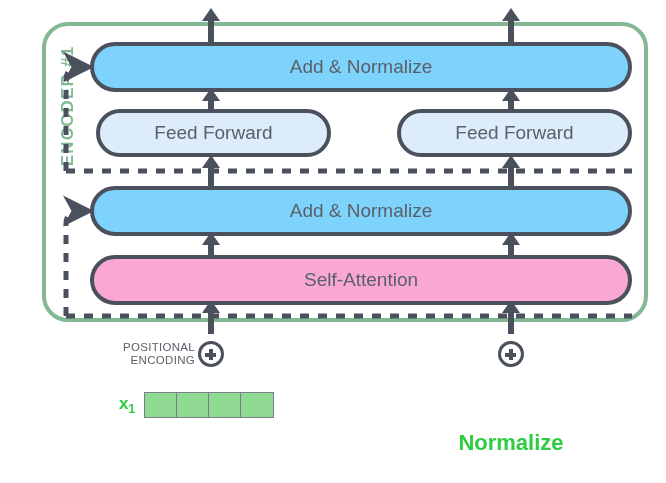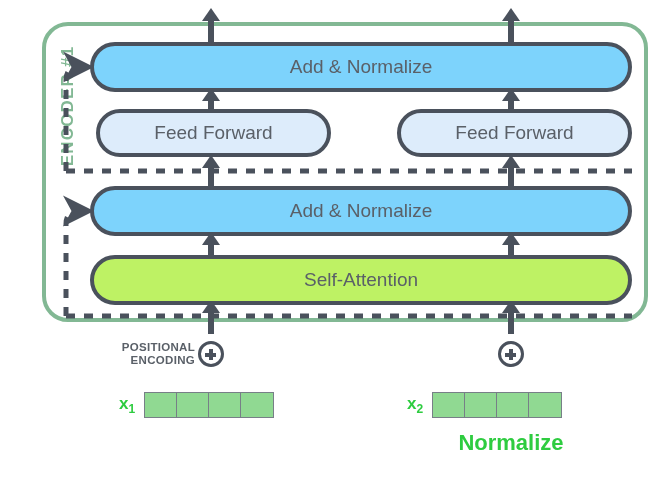--- a/index.html
+++ b/index.html
@@ -56,21 +56,21 @@
     align-items: center;
     justify-content: center;
     color: #5a6068;
     font-size: 19px;
     font-weight: 400;
     white-space: nowrap;
     font-family: "Liberation Sans", "DejaVu Sans", sans-serif;
   }
   .pill-addnorm { background: #7dd3fc; }
   .pill-ff      { background: #ddecfb; }
-  .pill-attn    { background: #bef264; }
+  .pill-attn    { background: #f9a8d4; }
 
   #addnorm-top {
     left: 90px; top: 42px; width: 542px; height: 50px;
   }
   #ff-left {
     left: 96px; top: 109px; width: 235px; height: 48px;
   }
   #ff-right {
     left: 397px; top: 109px; width: 235px; height: 48px;
   }
@@ -110,21 +110,21 @@
     left: 0; top: 0;
     width: 666px; height: 483px;
     pointer-events: none;
   }
 
   
   .pe-label {
     position: absolute;
     color: #5a6068;
     font-size: 11.5px;
-    font-weight: 700;
+    font-weight: 400;
     line-height: 13px;
     text-align: right;
     letter-spacing: 0.3px;
     font-family: "Liberation Sans", "DejaVu Sans", sans-serif;
   }
   .plus-circle {
     position: absolute;
     width: 26px;
     height: 26px;
     box-sizing: border-box;
@@ -284,28 +284,17 @@
       <span>x</span><sub>1</sub>
     </div>
     <div class="embed-cells">
       <div class="embed-cell"></div>
       <div class="embed-cell"></div>
       <div class="embed-cell"></div>
       <div class="embed-cell"></div>
     </div>
   </div>
 
-  <div class="embed-row" style="left:407px; top:392px;">
-    <div class="embed-name">
-      <span>x</span><sub>2</sub>
-    </div>
-    <div class="embed-cells">
-      <div class="embed-cell"></div>
-      <div class="embed-cell"></div>
-      <div class="embed-cell"></div>
-      <div class="embed-cell"></div>
-    </div>
-  </div>
 
 
   <div class="word-label" style="left:411px; top:430px; width:200px;">Normalize</div>
 
 </div>
 
 </body></html>

